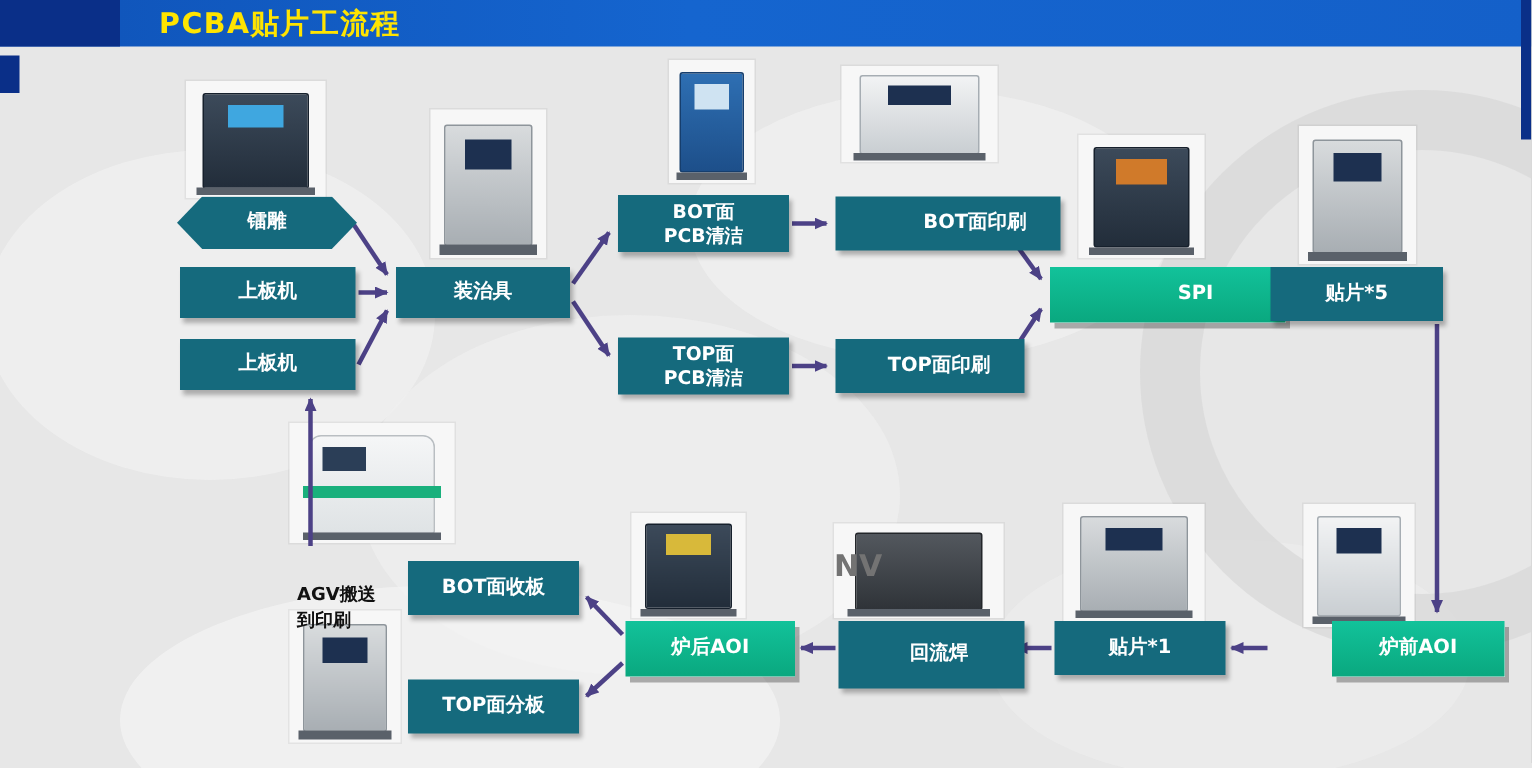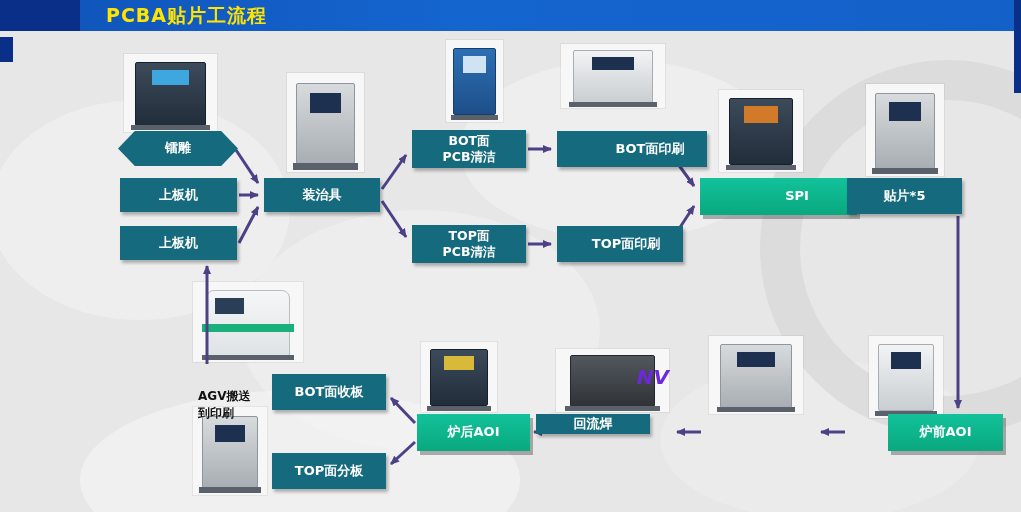--- a/index.html
+++ b/index.html
@@ -36,43 +36,43 @@
   #n-loader2    {left:120px; top:226px; width:117px; height:34px;}
   #n-fixture    {left:264px; top:178px; width:116px; height:34px;}
   #n-botclean   {left:412px; top:130px; width:114px; height:38px; font-size:12.5px;}
   #n-topclean   {left:412px; top:225px; width:114px; height:38px; font-size:12.5px;}
   #n-botprint   {left:557px; top:131px; width:114px; height:36px;padding-left:36px;}
   #n-topprint   {left:557px; top:226px; width:114px; height:36px;padding-left:12px;}
   #n-spi        {left:700px; top:178px; width:120px; height:37px;padding-left:37px;}
   #n-mount5     {left:847px; top:178px; width:115px; height:36px;}
   #n-preaoi     {left:847px; top:414px; width:115px; height:37px;margin-left:41px;}
   #n-mount1     {left:703px; top:414px; width:114px; height:36px;}
-  #n-reflow     {left:536px; top:414px; width:114px; height:20px;}
+  #n-reflow     {left:559px; top:414px; width:114px; height:45px;padding-left:10px;}
   #n-postaoi    {left:417px; top:414px; width:113px; height:37px;}
   #n-botcollect {left:272px; top:374px; width:114px; height:36px;}
   #n-topdepanel {left:272px; top:453px; width:114px; height:36px;}
 
   .agv-note { position:absolute; z-index:4; left:198px; top:388px; width:92px;
     color:#111; font-size:12px; font-weight:bold; white-space:pre-line; text-align:left; }
 
   
   .ph { position:absolute; z-index:2; background:#f7f7f7; box-shadow:0 0 0 1px rgba(0,0,0,.05); }
   .ph .body { position:absolute; left:12%; right:12%; top:10%; bottom:8%;
     background:linear-gradient(180deg,#d8dbdd,#a8aeb3); border:1px solid #8e959b; border-radius:2px; }
   .ph .screen { position:absolute; left:30%; top:20%; width:40%; height:20%; background:#1d3050; }
   .ph .base { position:absolute; left:8%; right:8%; bottom:2%; height:7%; background:#5a616a; }
 
   .ph.dark  .body { background:linear-gradient(180deg,#3c4a5a,#222d3a); border-color:#16202c; }
   .ph.dark  .screen { background:#3fa7e0; }
   .ph.blue  .body { background:linear-gradient(180deg,#2e6fb3,#1d4f8a); border-color:#163e6d; }
   .ph.blue  .screen { background:#cfe3f2; }
   .ph.white .body { background:linear-gradient(180deg,#f2f3f4,#c9ced2); border-color:#a6adb3; }
   .ph.oven  .body { background:linear-gradient(180deg,#53585e,#2f3338); border-color:#23262a; }
-  .oven-text { position:absolute; left:0; right:0; top:26%; text-align:right;
-    color:#6d28d9; font-weight:bold; font-style:italic; font-size:20px; }
+  .oven-text { position:absolute; left:0; right:0; top:26%; text-align:left;
+    color:#737373; font-weight:bold; font-size:20px; }
   .ph.agv .body { background:linear-gradient(180deg,#f5f6f7,#dfe3e5); border-color:#b9bec2; border-radius:8px 8px 2px 2px; }
   .ph.agv .stripe { position:absolute; left:8%; right:8%; top:52%; height:10%; background:#19b07c; }
   .ph.agv .screen { background:#2b3e57; left:20%; width:26%; }
 
   #ph-laser    {left:124px; top:54px;  width:93px;  height:78px;}
   #ph-fixture  {left:287px; top:73px;  width:77px;  height:99px;}
   #ph-cleaner  {left:446px; top:40px;  width:57px;  height:82px;}
   #ph-printer  {left:561px; top:44px;  width:104px; height:64px;}
   #ph-spi      {left:719px; top:90px;  width:84px;  height:82px;}
   #ph-spi .screen { background:#d07a2a; }
@@ -200,20 +200,21 @@
   <div class="node" id="n-fixture">装治具</div>
   <div class="node" id="n-botclean">BOT面
 PCB清洁</div>
   <div class="node" id="n-topclean">TOP面
 PCB清洁</div>
   <div class="node" id="n-botprint">BOT面印刷</div>
   <div class="node" id="n-topprint">TOP面印刷</div>
   <div class="node green" id="n-spi">SPI</div>
   <div class="node" id="n-mount5">贴片*5</div>
   <div class="node green" id="n-preaoi">炉前AOI</div>
+  <div class="node" id="n-mount1">贴片*1</div>
   <div class="node" id="n-reflow">回流焊</div>
   <div class="node green" id="n-postaoi">炉后AOI</div>
   <div class="node" id="n-botcollect">BOT面收板</div>
   <div class="node" id="n-topdepanel">TOP面分板</div>
 
   <div class="agv-note">AGV搬送
 到印刷</div>
 
 </div>
 

